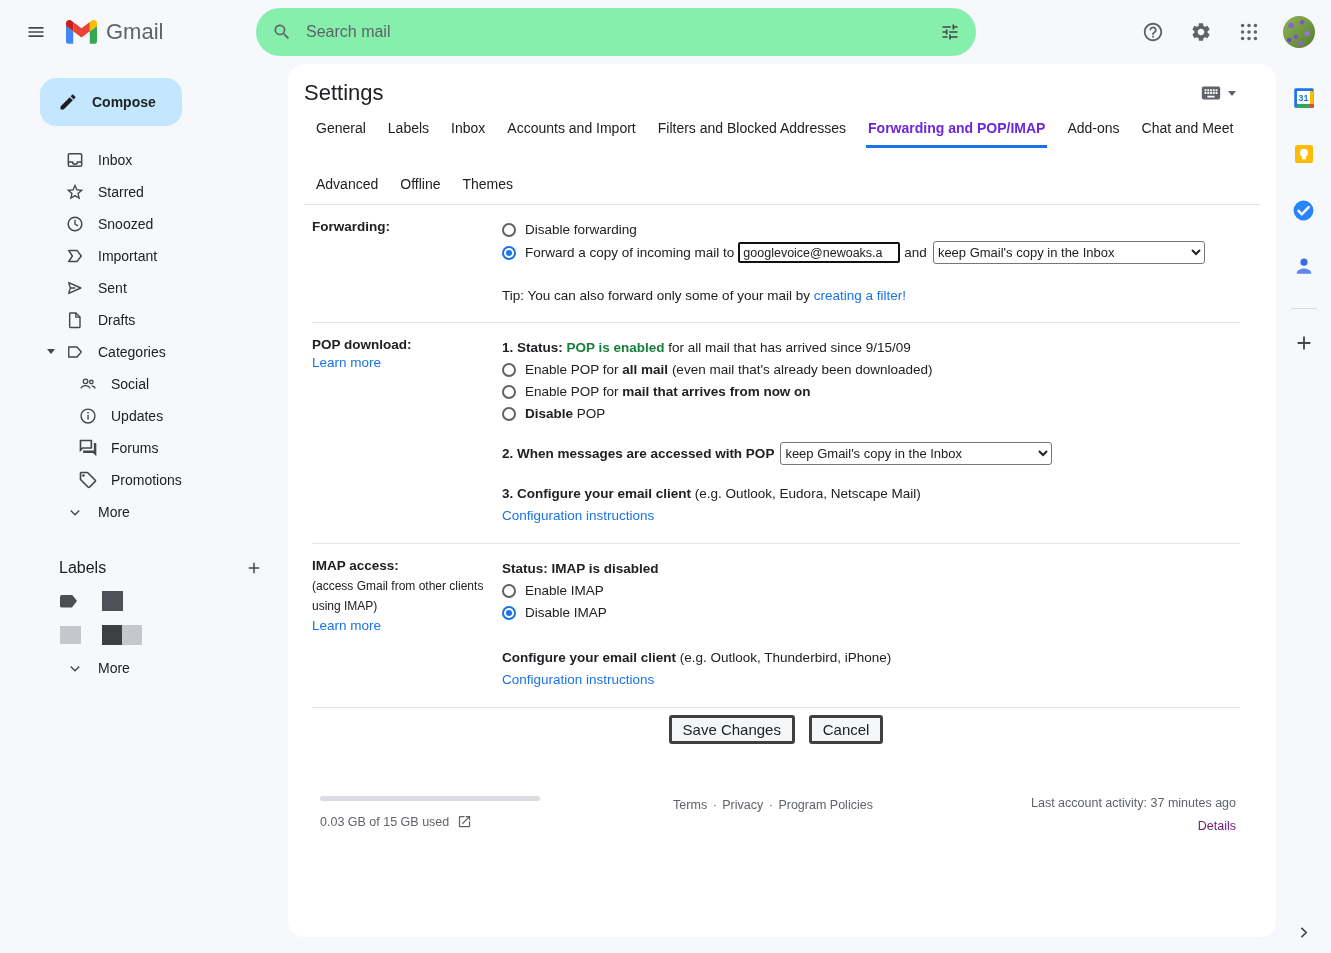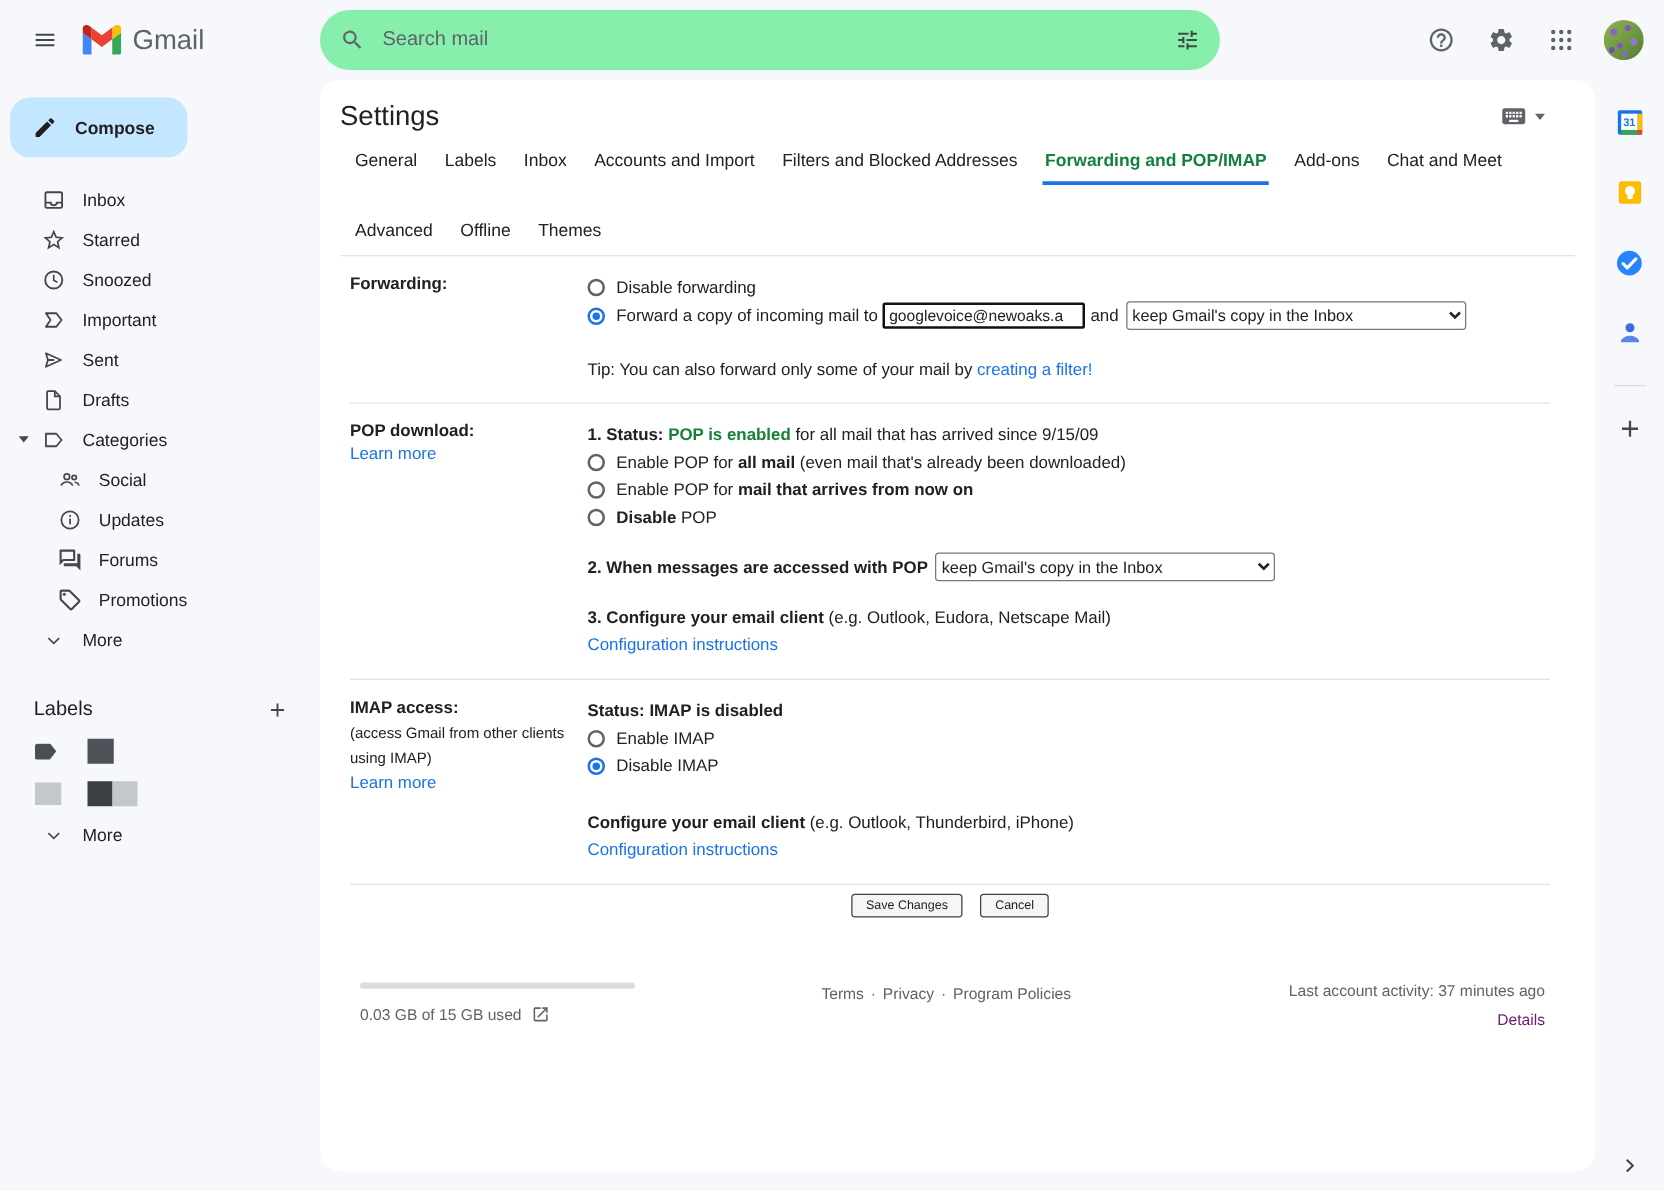--- a/index.html
+++ b/index.html
@@ -28,21 +28,21 @@
       radial-gradient(circle at 25% 30%, #8a63d2 2.5px, transparent 3px),
       radial-gradient(circle at 60% 20%, #7e57c2 2px, transparent 2.6px),
       radial-gradient(circle at 75% 55%, #9575cd 2.5px, transparent 3px),
       radial-gradient(circle at 40% 65%, #7e57c2 2px, transparent 2.6px),
       radial-gradient(circle at 55% 85%, #8a63d2 2px, transparent 2.6px),
       radial-gradient(circle at 20% 75%, #6a4fb5 2px, transparent 2.6px),
       linear-gradient(135deg, #8fb356, #6d9440 60%, #557a2e);
   }
 
   
-  .content { display:flex; height:889px; align-items:stretch; }
+  .content { display:flex; height:889px; align-items:stretch;padding-left:32px; }
 
   
   .sidebar { width:256px; flex:none; padding-top:12px; }
   .compose { width:142px; height:48px; margin:2px 0 18px 8px; background:#c2e7ff; border-radius:16px; display:flex; align-items:center; gap:14px; padding-left:18px; cursor:pointer; border:none; font-family:inherit; }
   .compose-label { font-size:14px; font-weight:bold; color:#1f1f1f; }
   .nav-item { height:32px; display:flex; align-items:center; padding-left:33px; font-size:14px; color:#202124; cursor:pointer; position:relative; border-radius:0 16px 16px 0; }
   .nav-item .nicon { width:20px; height:20px; flex:none; }
   .nav-item .nlabel { margin-left:13px; }
   .nav-item.indent { padding-left:46px; }
   .twisty { position:absolute; left:15px; top:13px; width:0; height:0; border-left:4px solid transparent; border-right:4px solid transparent; border-top:5px solid #444746; }
@@ -54,40 +54,40 @@
 
   
   .card { flex:1; background:#ffffff; border-radius:16px; height:873px; overflow:hidden; padding:0 16px; position:relative; }
   .settings-header { display:flex; align-items:center; justify-content:space-between; padding:16px 24px 10px 0; }
   .settings-title { font-size:22px; color:#202124; font-weight:normal; margin:0 0 0 0; }
   .kbd-ctl { display:flex; align-items:center; gap:6px; cursor:pointer; }
   .kbd-arrow { width:0; height:0; border-left:4px solid transparent; border-right:4px solid transparent; border-top:5px solid #5f6368; }
   .tabs { display:flex; gap:18px; padding-left:10px; font-size:14px; flex-wrap:nowrap; }
   .tabs.row2 { margin-top:24px; }
   .tab { color:#202124; padding:4px 2px 12px; cursor:pointer; white-space:nowrap; }
-  .tab.active { color:#15803d; font-weight:bold; border-bottom:3px solid #1a73e8; padding-bottom:9px; }
+  .tab.active { color:#6d28d9; font-weight:bold; border-bottom:3px solid #1a73e8; padding-bottom:9px; }
   .settings-body { padding:0 20px 0 8px; font-size:13.5px; }
   .divider-top { border-top:1px solid #e3e3e3; }
   .section { display:flex; border-bottom:1px solid #e3e3e3; padding:14px 0 16px; }
   .sec-label { width:190px; flex:none; padding-right:10px; }
   .sec-label b { font-size:13.5px;margin-top:22px; }
   .sec-sub { font-size:12px; color:#202124; line-height:20px; margin-top:3px; }
   .sec-content { flex:1; line-height:20px; }
   a.lnk { color:#1a73e8; text-decoration:none; cursor:pointer; }
   .green { color:#188038; font-weight:bold; }
   .rrow { display:flex; align-items:center; margin-bottom:1px; min-height:21px; }
   .radio { width:14px; height:14px; border:2px solid #5f6368; border-radius:50%; margin-right:9px; flex:none; position:relative; cursor:pointer; }
   .radio.checked { border-color:#1a73e8; }
   .radio.checked::after { content:""; position:absolute; inset:2px; background:#1a73e8; border-radius:50%; }
   .emailbox { width:162px; height:21px; border:2px solid #111; border-radius:2px; font-size:12.5px; padding:0 3px; margin:0 4px; font-family:inherit; color:#202124; }
   .sel { width:272px; height:23px; font-size:13px; font-family:inherit; color:#202124; background:#fff; border:1px solid #767676; border-radius:3px; margin-left:6px; }
   .tip { margin-top:22px; }
   .gap-top { margin-top:18px; }
   .btnrow { text-align:center; padding:7px 0 0; }
-  .btn { font-family:inherit; font-size:10px; color:#202124; background:#f5f6f7; border:1px solid #404040; border-radius:3px; padding:3px 11px; cursor:pointer; }
+  .btn { font-family:inherit; font-size:15px; color:#202124; background:#f5f6f7; border:3px solid #404040; border-radius:3px; padding:3px 11px; cursor:pointer; }
   .btn + .btn { margin-left:10px; }
 
   
   .cfooter { display:flex; margin-top:52px; padding:0 4px 0 8px; font-size:12.5px; color:#5f6368; }
   .cf-left { width:240px; flex:none; }
   .meter { width:220px; height:5px; background:#dadce0; border-radius:3px; margin-bottom:13px; }
   .storage-line { display:flex; align-items:center; gap:8px; }
   .cf-center { flex:1; text-align:center; padding-top:2px; }
   .cf-center span { margin:0 2px; }
   .cf-right { width:250px; flex:none; text-align:right; }

